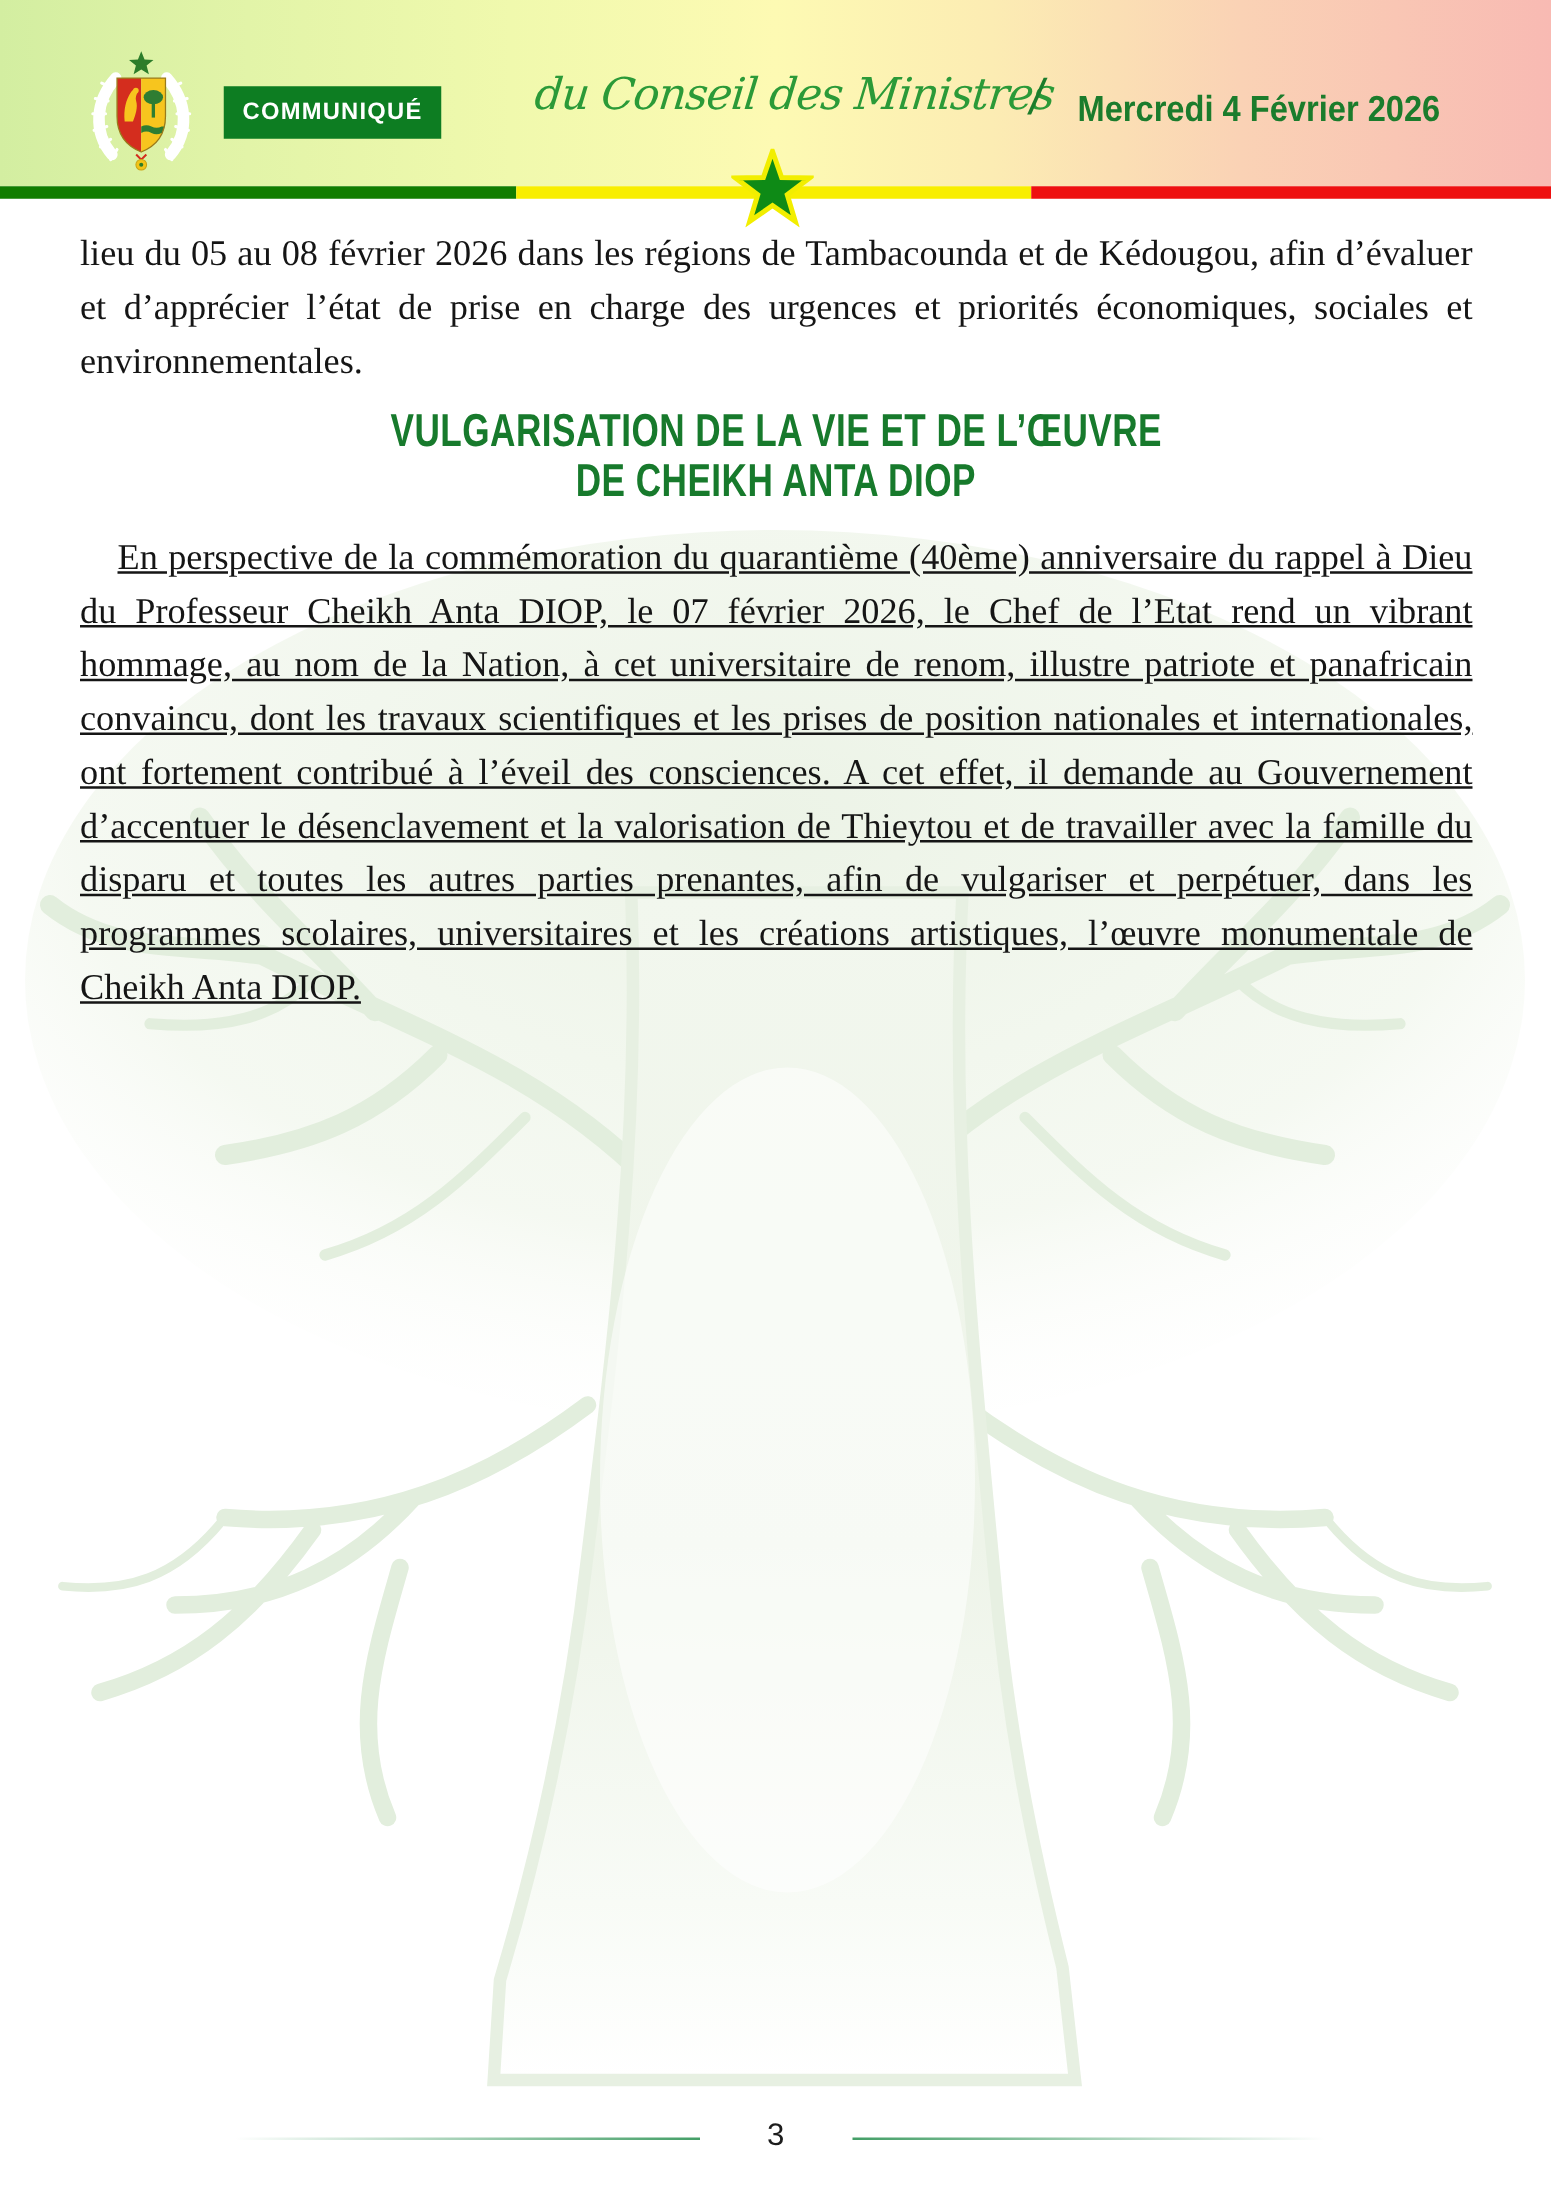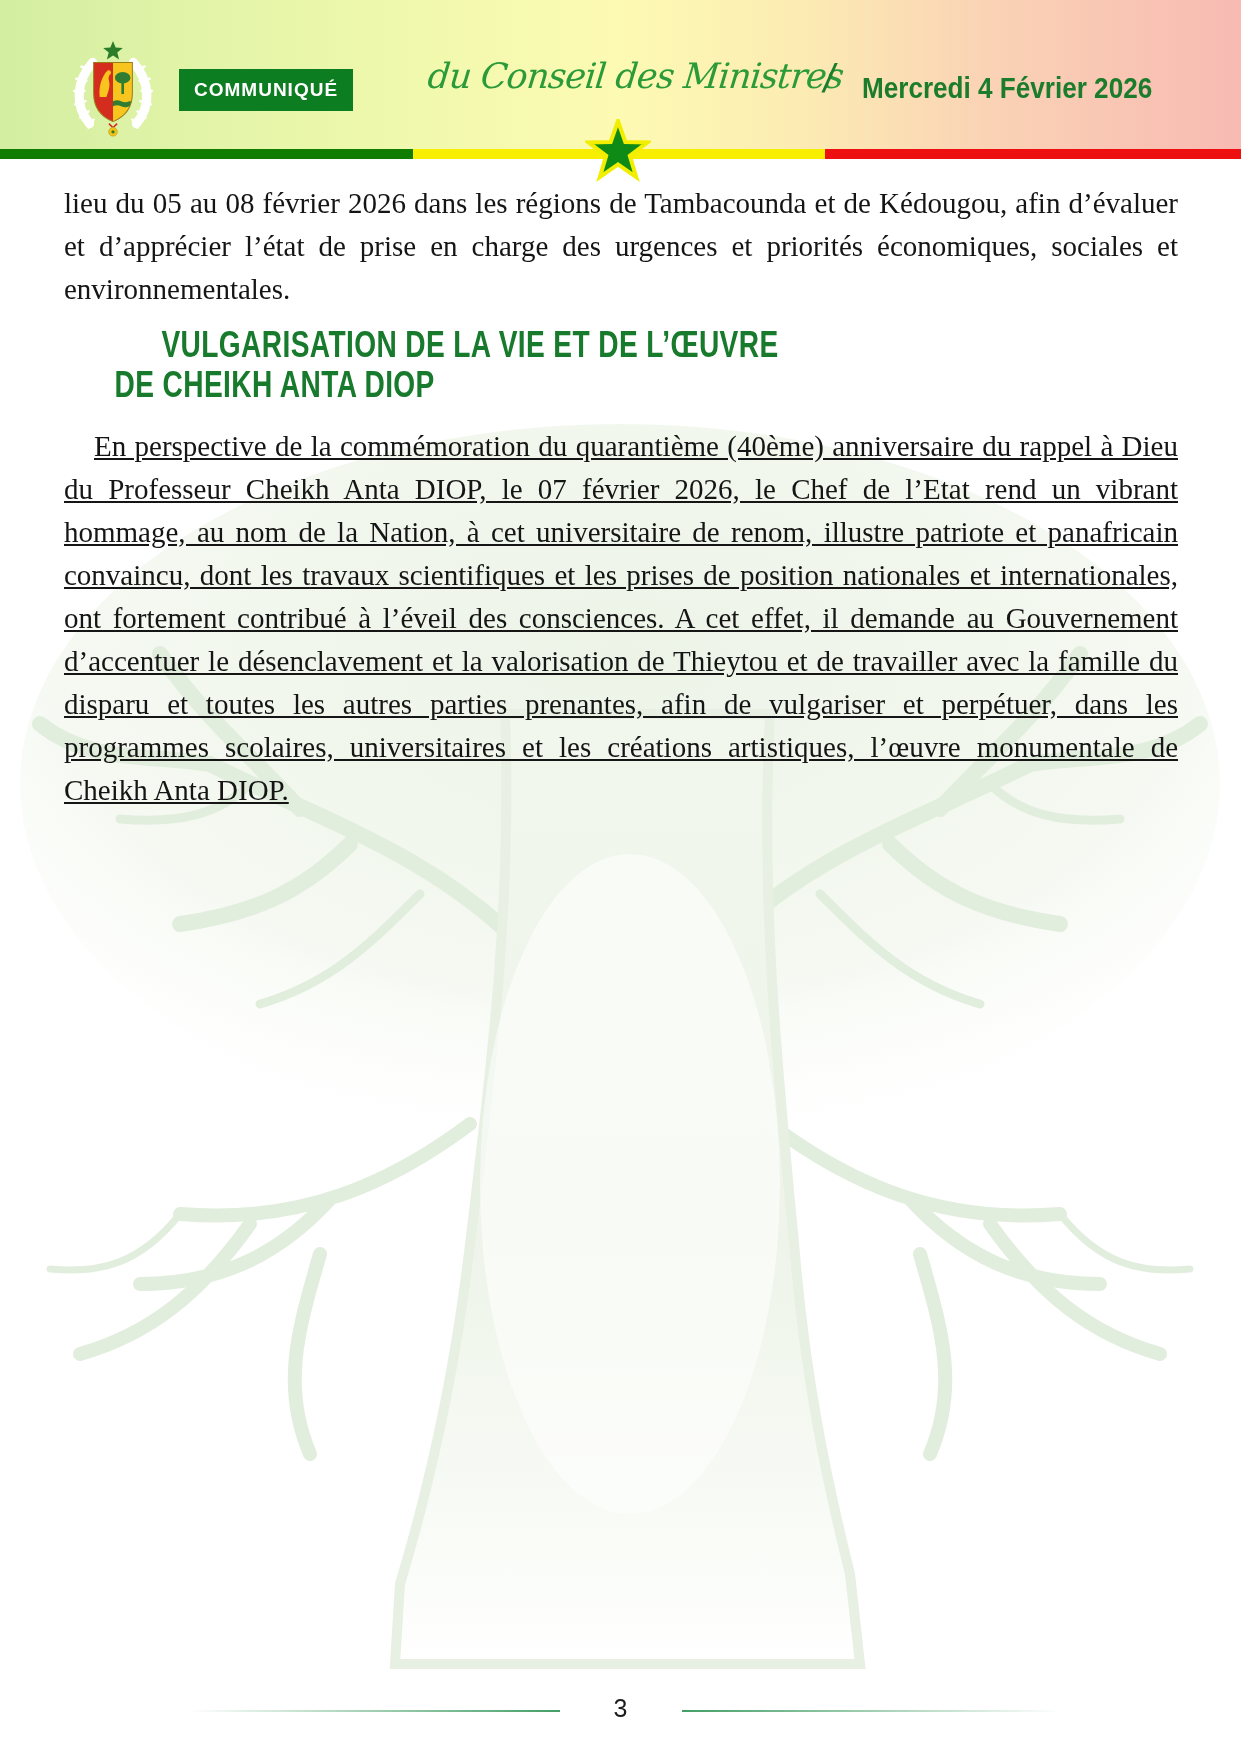--- a/index.html
+++ b/index.html
@@ -55,21 +55,21 @@
   .watermark{position:absolute;left:0;top:424px;width:1241px;height:1330px;z-index:0;pointer-events:none;}
 
   
   .content{
     position:absolute;left:64px;top:166px;width:1114px;z-index:1;
     font-size:29px;line-height:43px;color:#151515;text-align:justify;margin-top:16px;
   }
   .content p{margin:0;}
   .content p.indent{text-indent:30px;text-decoration:underline;}
   .heading{
-    text-align:left;color:#177a2c;
+    text-align:center;color:#177a2c;
     font-family:"Liberation Sans", sans-serif;
     font-weight:700;font-size:37px;line-height:40px;
     margin:14px 0 20px 0;
   }
   .heading .cond{display:inline-block;transform:scaleX(0.76);transform-origin:center;white-space:nowrap;letter-spacing:0.5px;}
   .heading.h2{margin:22px 0 20px 0;}
 
   
   .footer-line{position:absolute;top:1710px;height:2px;z-index:1;}
   .footer-line.left{left:188px;width:372px;background:linear-gradient(90deg, rgba(47,148,86,0) 0%, rgba(47,148,86,0.9) 100%);}

